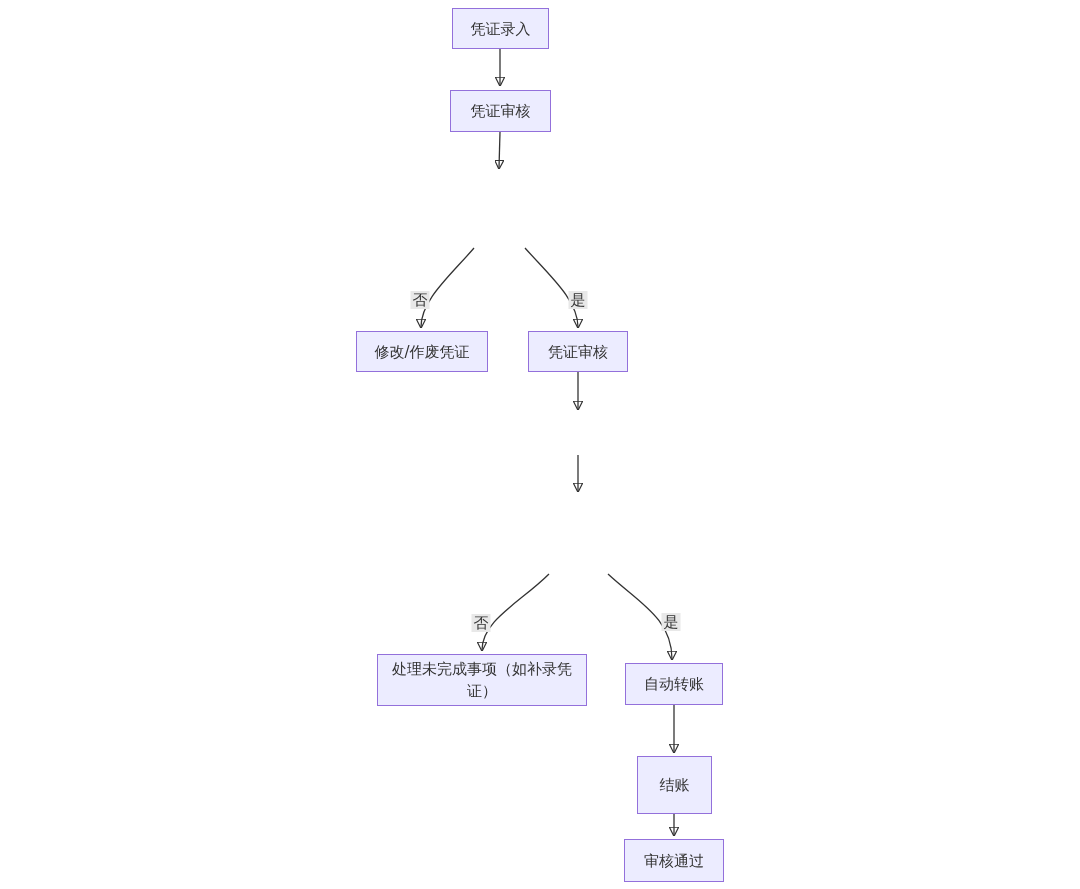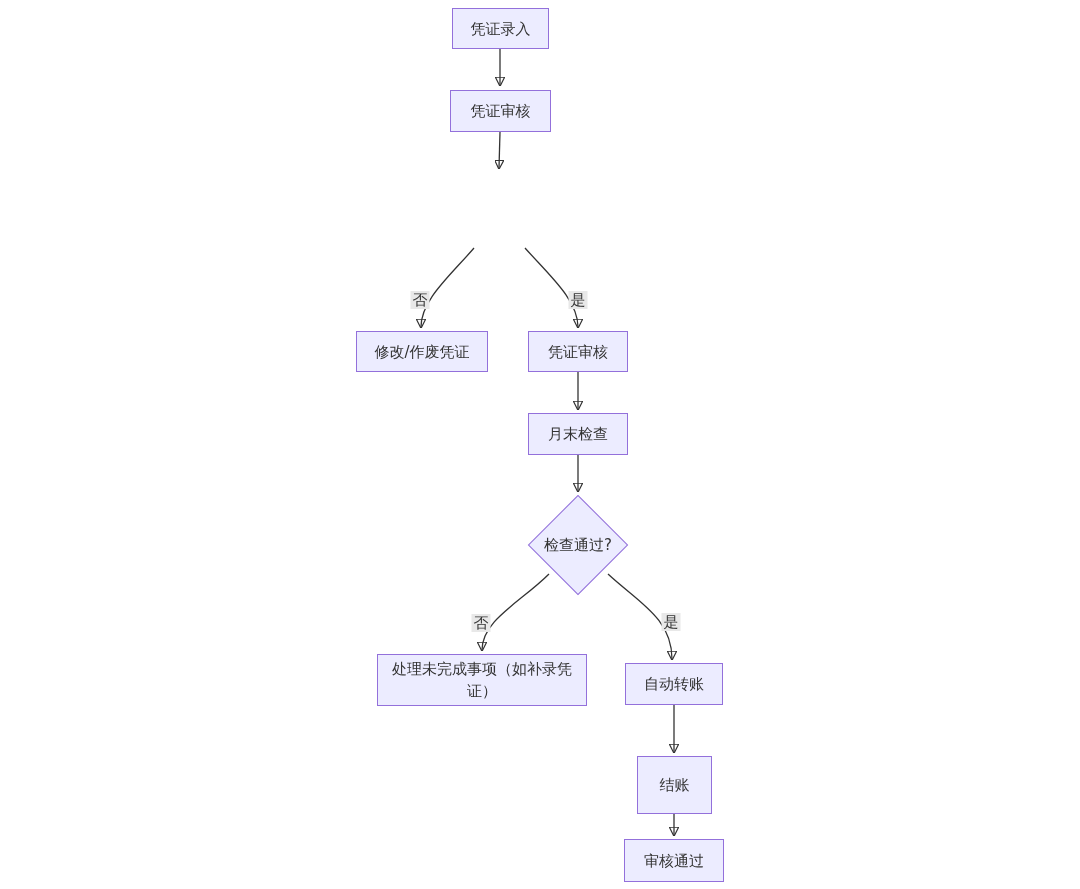--- a/index.html
+++ b/index.html
@@ -107,28 +107,21 @@
   <div class="edge-label" style="left:578px;top:300px">是</div>
 
   <div class="node rect" style="left:356px;top:331px;width:132px;height:41px">
     <span>修改/作废凭证</span>
   </div>
 
   <div class="node rect" style="left:528px;top:331px;width:100px;height:41px">
     <span>凭证审核</span>
   </div>
 
-  <div class="node rect" style="left:528px;top:413px;width:100px;height:42px">
-    <span>月末检查</span>
-  </div>
 
-  <div class="node diamond" style="left:528px;top:495px;width:100px;height:100px">
-    <span class="diamond-bg"></span>
-    <span class="diamond-label">检查通过?</span>
-  </div>
 
   <div class="edge-label" style="left:481px;top:623px">否</div>
   <div class="edge-label" style="left:671px;top:622px">是</div>
 
   <div class="node rect" style="left:377px;top:654px;width:210px;height:52px">
     <span>处理未完成事项（如补录凭证）</span>
   </div>
 
   <div class="node rect" style="left:625px;top:663px;width:98px;height:42px">
     <span>自动转账</span>

